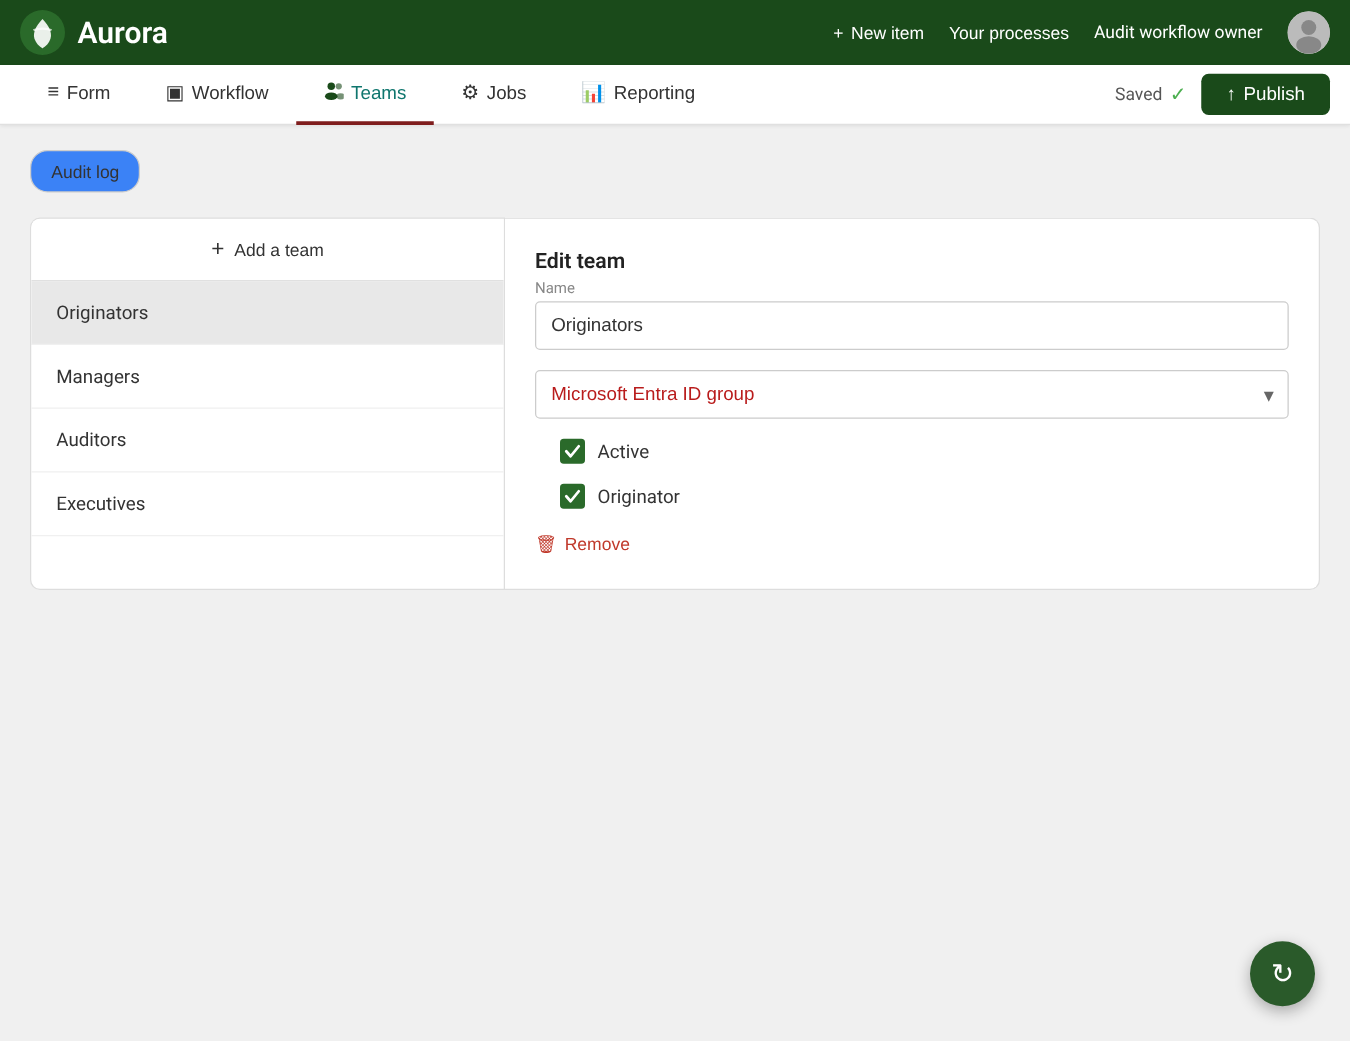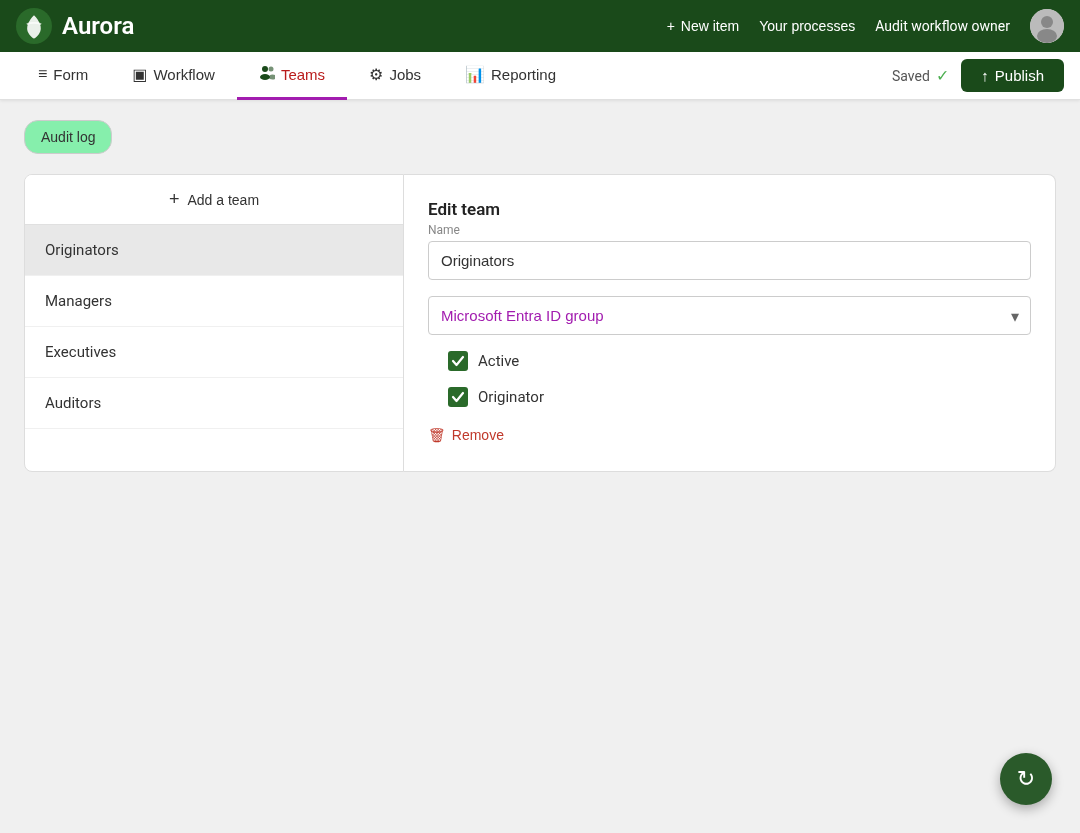--- a/index.html
+++ b/index.html
@@ -95,22 +95,22 @@
       color: #333;
       cursor: pointer;
       border-bottom: 3px solid transparent;
       text-decoration: none;
       background: none;
       border-top: none;
       border-left: none;
       border-right: none;
     }
     .nav-tab.active {
-      border-bottom: 3px solid #a21caf;
-      color: #b91c1c;
+      border-bottom: 3px solid #7f1d1d;
+      color: #0f766e;
       font-weight: 500;
     }
     .nav-tab-icon { font-size: 16px; }
     .publish-area {
       display: flex;
       align-items: center;
       gap: 12px;
     }
     .saved-label {
       display: flex;
@@ -131,21 +131,21 @@
       display: flex;
       align-items: center;
       gap: 6px;
     }
 
     
     .main-content {
       padding: 20px 24px;
     }
     .audit-log-btn {
-      background: #86efac;
+      background: #3b82f6;
       border: 1px solid #ccc;
       border-radius: 14px;
       padding: 8px 16px;
       font-size: 14px;
       cursor: pointer;
       margin-bottom: 20px;
       color: #333;
     }
 
     .teams-layout {
@@ -224,21 +224,21 @@
     .dropdown-wrapper {
       position: relative;
       margin-bottom: 16px;
     }
     .dropdown-wrapper select {
       width: 100%;
       border: 1px solid #ccc;
       border-radius: 4px;
       padding: 10px 12px;
       font-size: 15px;
-      color: #a21caf;
+      color: #b91c1c;
       background: white;
       appearance: none;
       cursor: pointer;
       outline: none;
     }
     .dropdown-arrow {
       position: absolute;
       right: 12px;
       top: 50%;
       transform: translateY(-50%);
@@ -376,22 +376,22 @@
 
   <div class="teams-layout">
 
     <div class="teams-list-panel">
       <button class="add-team-btn">
         <span style="font-size:18px; font-weight:300;">+</span>
         <span>Add a team</span>
       </button>
       <div class="team-list-item selected">Originators</div>
       <div class="team-list-item">Managers</div>
+      <div class="team-list-item">Auditors</div>
       <div class="team-list-item">Executives</div>
-      <div class="team-list-item">Auditors</div>
     </div>
 
     <div class="edit-team-panel">
       <h2 class="edit-team-title">Edit team</h2>
 
       <div class="field-group">
         <label class="field-label">Name</label>
         <input class="field-input" type="text" value="Originators" style="">
       </div>
 

